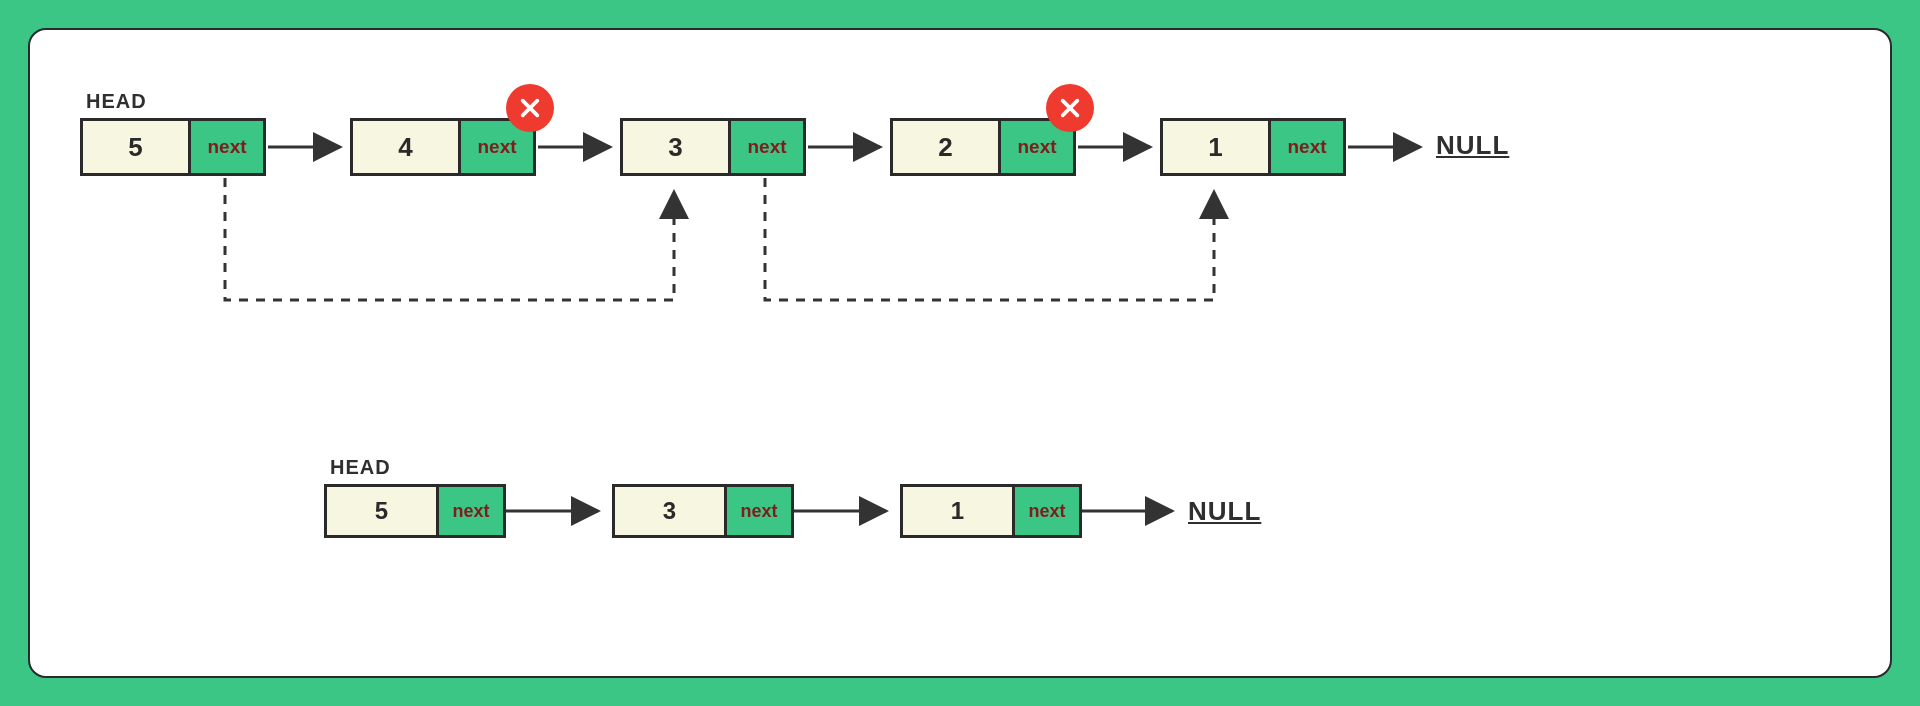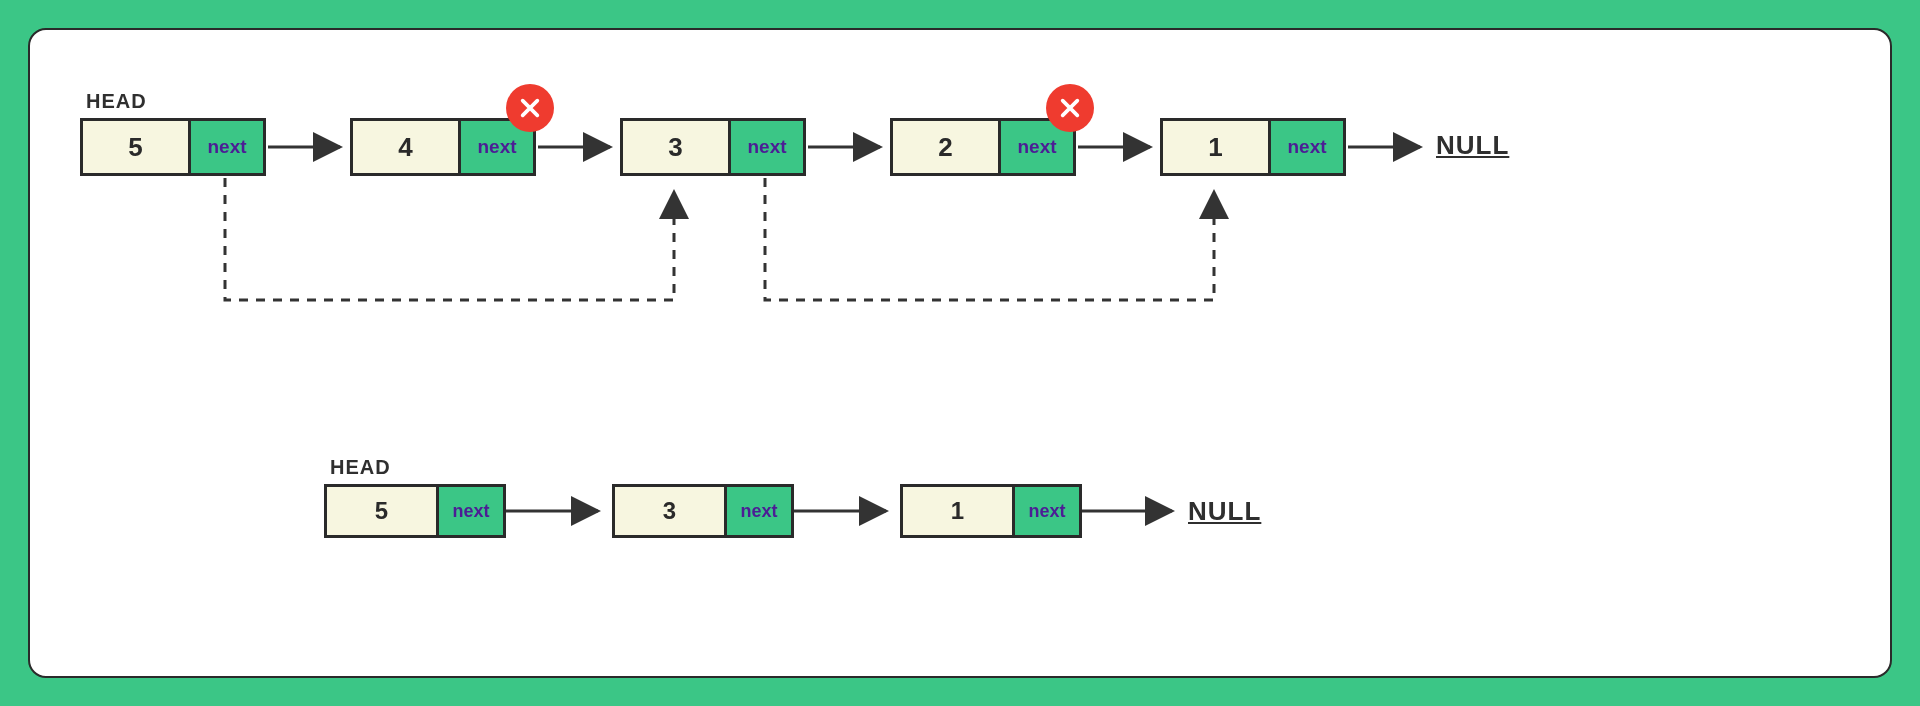--- a/index.html
+++ b/index.html
@@ -49,21 +49,21 @@
     border-right: 3px solid #2a2a2a;
   }
   .node .next {
     background: #3bc686;
     width: 72px;
     display: flex;
     align-items: center;
     justify-content: center;
     font-size: 19px;
     font-weight: 600;
-    color: #4c1d95;
+    color: #7f1d1d;
   }
   .node.small { height: 54px; }
   .node.small .val { width: 112px; font-size: 24px; }
   .node.small .next { width: 64px; font-size: 18px; }
   .xbadge {
     width: 48px; height: 48px;
     border-radius: 50%;
     background: #ef3b2f;
     display: flex; align-items: center; justify-content: center;
   }

